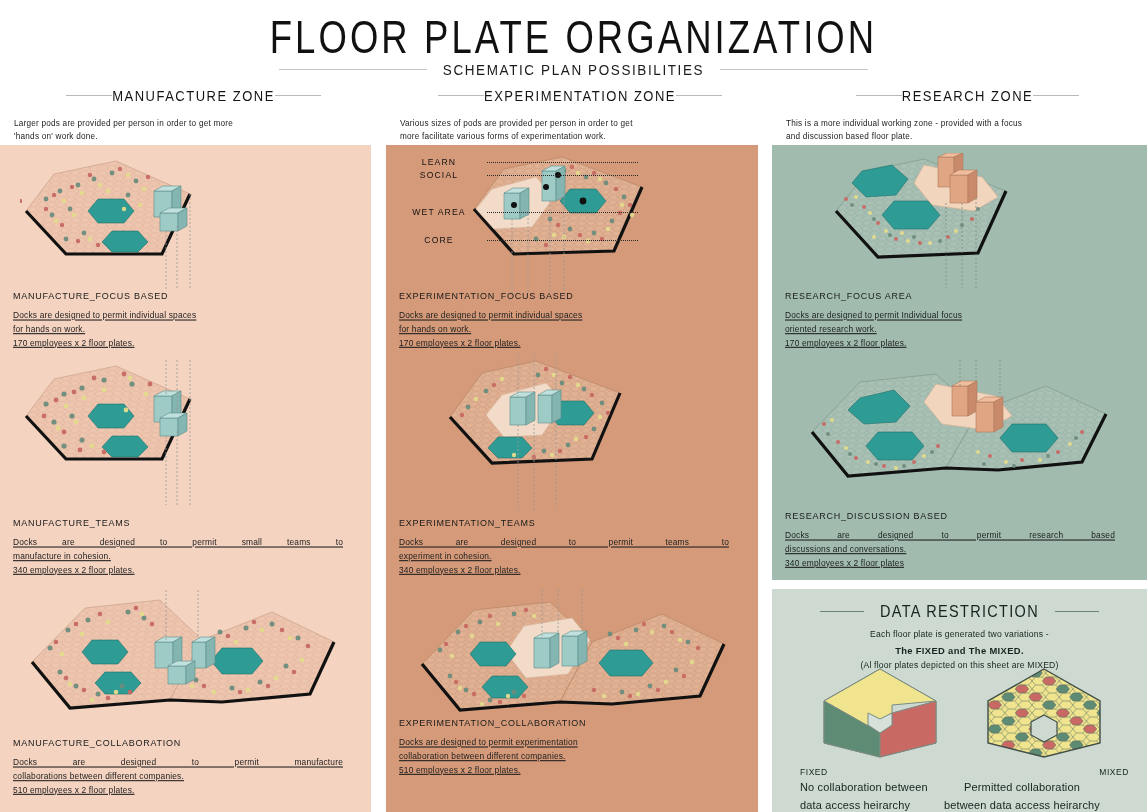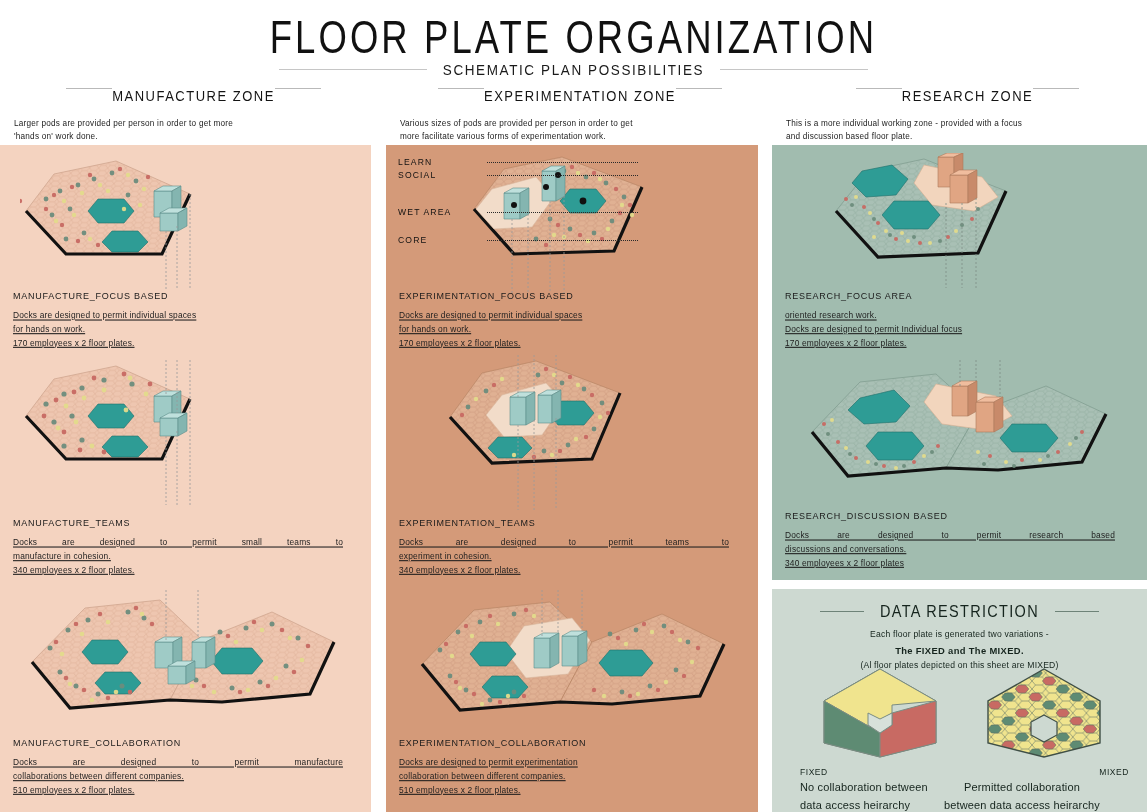--- a/index.html
+++ b/index.html
@@ -25,21 +25,21 @@
     display: flex; align-items: center; justify-content: center; gap: 16px;
   }
   .subtitle-row .rule { width: 148px; height: 1px; background: #c6c6c6; }
   .subtitle-text {
     font-size: 13.5px; letter-spacing: 1.6px; color: #1b1b1b;
     transform: scaleY(1.12); white-space: nowrap;
   }
 
   .zone-heads { position: absolute; left: 0; top: 88px; width: 1147px; height: 58px; }
   .zone-head { position: absolute; top: 0; }
-  .zone-head .titlerow { display: flex; justify-content: center; gap: 0; padding-left: 16px; }
+  .zone-head .titlerow { display: flex; align-items: center; justify-content: center; gap: 0; padding-left: 16px; }
   .zone-head .titlerow .rule { width: 46px; height: 1px; background: #b9b9b9; }
   .zone-title {
     font-size: 13px; letter-spacing: 1.5px; color: #141414; white-space: nowrap;
     transform: scaleY(1.14);
   }
   .zone-desc {
     margin-top: 13px; font-size: 8.2px; line-height: 1.62; color: #1c1c1c;
     letter-spacing: .22px; transform: scaleY(1.06); transform-origin: left top;
   }
 
@@ -61,21 +61,21 @@
     font-size: 8.4px; line-height: 1.52; color: #1d1d1d; letter-spacing: .18px;
     transform: scaleY(1.05); transform-origin: left top;
   }
   .block-body.justified { text-align: justify; }
   .block-body .ln { display: block; text-decoration: underline; }
 
   
   .callouts { position: absolute; left: 398px; top: 165px; width: 250px; height: 105px; }
   .callout-row { position: absolute; display: flex; align-items: center; width: 100%; }
   .callout-label {
-    font-size: 8.6px; letter-spacing: 1.15px; color: #111; text-align: left;
+    font-size: 8.6px; letter-spacing: 1.15px; color: #111; text-align: center;
     width: 82px; transform: scaleY(1.1); white-space: nowrap;
   }
   .callout-line {
     flex: 1; height: 0; border-top: 1px dotted #2a2a2a; margin-left: 7px;
   }
 
   
   .dr-titlerow {
     position: absolute; left: 0; top: 14px; width: 375px;
     display: flex; align-items: center; justify-content: center; gap: 16px;
@@ -596,21 +596,21 @@
       <polygon points="140,48 149,43 165,43 156,48" fill="#bfe0dc" stroke="#5c8d8a" stroke-width="0.6"></polygon>
       <polygon points="156,48 165,43 165,73 156,78" fill="#84b5b0" stroke="#5c8d8a" stroke-width="0.6"></polygon>
       <polygon points="168,46 184,46 184,76 168,76" fill="#9fcbc6" stroke="#5c8d8a" stroke-width="0.6"></polygon>
       <polygon points="168,46 177,41 193,41 184,46" fill="#bfe0dc" stroke="#5c8d8a" stroke-width="0.6"></polygon>
       <polygon points="184,46 193,41 193,71 184,76" fill="#84b5b0" stroke="#5c8d8a" stroke-width="0.6"></polygon>
       <line x1="148" y1="0" x2="148" y2="48" stroke="#9b9b9b" stroke-width="0.8" stroke-dasharray="2 2"></line>
       <line x1="164" y1="0" x2="164" y2="43" stroke="#9b9b9b" stroke-width="0.8" stroke-dasharray="2 2"></line>
       <line x1="188" y1="0" x2="188" y2="41" stroke="#9b9b9b" stroke-width="0.8" stroke-dasharray="2 2"></line>
     </svg>
 
-    <div class="block" style="left:13px; top:592px; width:330px;">
+    <div class="block" style="left:13px; top:572px; width:330px;">
       <div class="block-title">EXPERIMENTATION_COLLABORATION</div>
       <div class="block-body">
         <span class="ln">Docks are designed to permit experimentation</span>
         <span class="ln">collaboration between different companies.</span>
         <span class="ln">510 employees x 2 floor plates.</span>
       </div>
     </div>
   </div>
 
   <div class="panel panel-research">
@@ -666,22 +666,22 @@
       <polygon points="138,22 147,17 165,17 156,22" fill="#f0bd9e" stroke="#ad7a5c" stroke-width="0.6"></polygon>
       <polygon points="156,22 165,17 165,45 156,50" fill="#c88a6a" stroke="#ad7a5c" stroke-width="0.6"></polygon>
       <line x1="134" y1="50" x2="134" y2="135" stroke="#7e8e86" stroke-width="0.8" stroke-dasharray="2 2"></line>
       <line x1="150" y1="50" x2="150" y2="135" stroke="#7e8e86" stroke-width="0.8" stroke-dasharray="2 2"></line>
       <line x1="164" y1="45" x2="164" y2="135" stroke="#7e8e86" stroke-width="0.8" stroke-dasharray="2 2"></line>
     </svg>
 
     <div class="block" style="left:13px; top:145px; width:330px;">
       <div class="block-title">RESEARCH_FOCUS AREA</div>
       <div class="block-body">
+        <span class="ln">Docks are designed to permit Individual focus</span>
         <span class="ln">oriented research work.</span>
-        <span class="ln">Docks are designed to permit Individual focus</span>
         <span class="ln">170 employees x 2 floor plates.</span>
       </div>
     </div>
 
     <svg class="plate-svg" style="left:18px; top:215px;" width="350" height="145" viewBox="0 0 350 145">
       <polygon points="70,22 146,14 188,52 156,108 58,116 22,72" fill="#a9c0b5" stroke="#7d9a8d" stroke-width="0.7"></polygon>
       <polygon points="188,52 256,26 316,54 292,102 208,110 156,108" fill="#a9c0b5" stroke="#7d9a8d" stroke-width="0.7"></polygon>
       <polygon points="70,22 146,14 188,52 156,108 58,116 22,72" fill="url(#hexC)"></polygon>
       <polygon points="188,52 256,26 316,54 292,102 208,110 156,108" fill="url(#hexC)"></polygon>
       <path d="M22,72 L58,116 L156,108 L208,110 L292,102 L316,54" fill="none" stroke="#111" stroke-width="3.2"></path>

